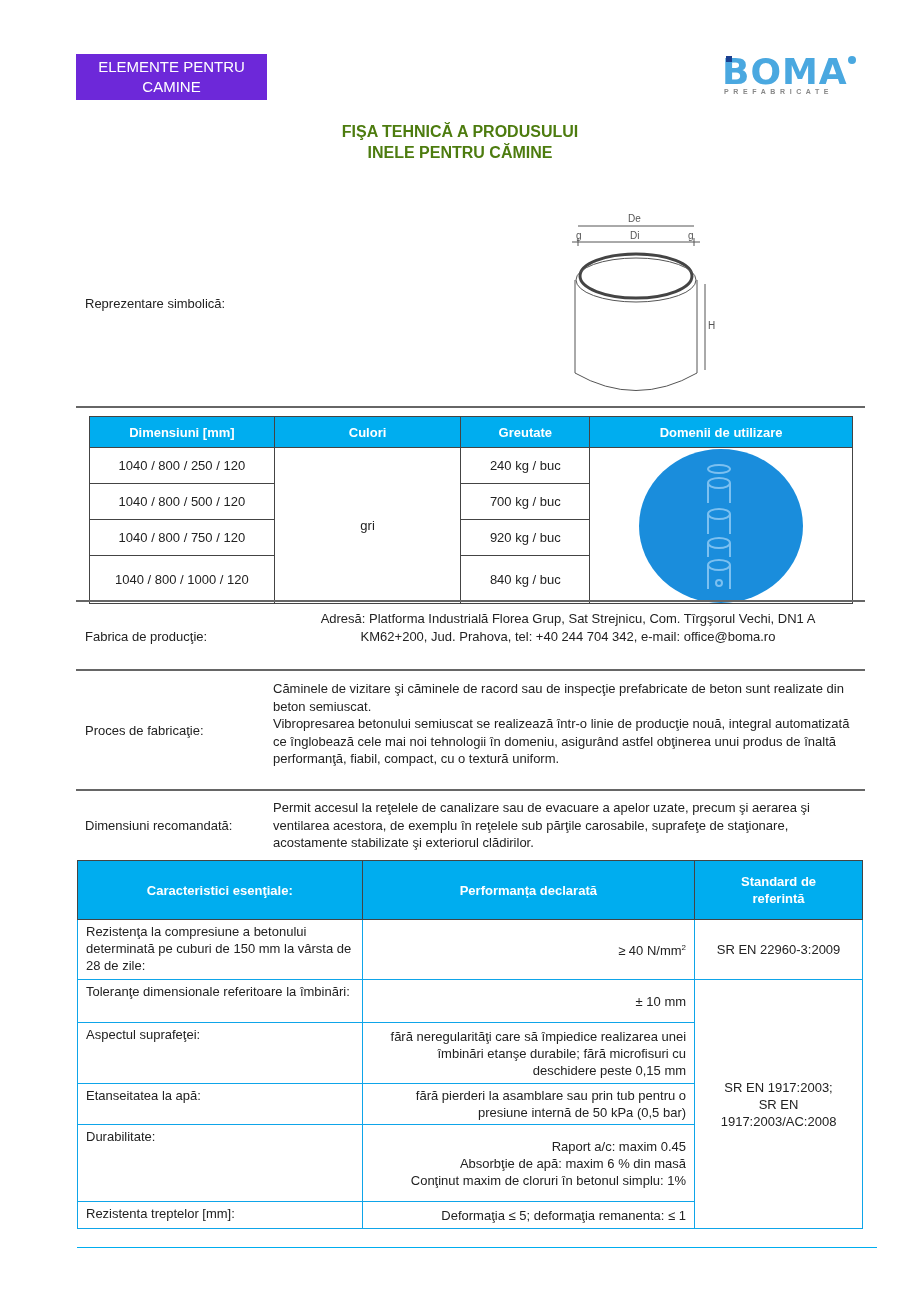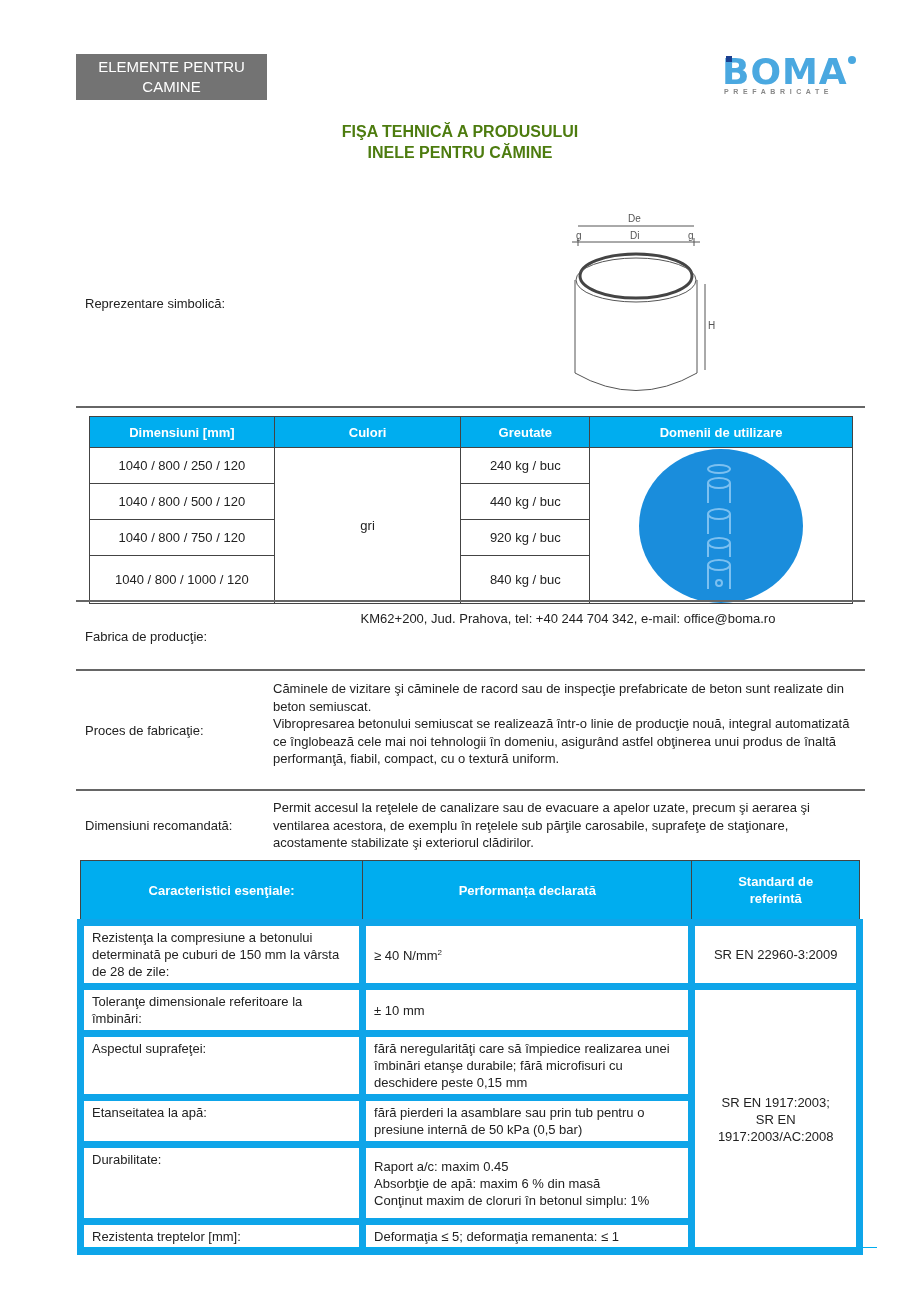--- a/index.html
+++ b/index.html
@@ -1,21 +1,21 @@
 <!DOCTYPE html>
 <html><head>
 <meta charset="utf-8">
 <style>
   * { box-sizing: border-box; margin: 0; padding: 0; }
   html, body { width: 920px; height: 1300px; background: #ffffff; }
   body { position: relative; font-family: "Liberation Sans", "DejaVu Sans", sans-serif; color: #222; overflow: hidden; }
 
   .category-badge {
     position: absolute; left: 76px; top: 54px; width: 191px; height: 46px;
-    background: #737373; color: #fff; font-size: 15px; line-height: 20px;
+    background: #6d28d9; color: #fff; font-size: 15px; line-height: 20px;
     text-align: center; display: flex; flex-direction: column; justify-content: center;
   }
   .logo { position: absolute; left: 722px; top: 54px; width: 134px; height: 44px; }
   .logo-main {
     position: absolute; left: 0; top: 0; font-size: 36px; font-weight: bold;
     color: #4aa8e0; letter-spacing: 1px; line-height: 36px; font-family: "DejaVu Sans", sans-serif;
   }
   .logo-dot { position: absolute; left: 4px; top: 2px; width: 6px; height: 6px; background: #1b3f8f; }
   .logo-reg { position: absolute; right: 0; top: 2px; width: 8px; height: 8px; border-radius: 50%; background: #4aa8e0; }
   .logo-sub {
@@ -49,22 +49,22 @@
   .info-label { position: absolute; left: 9px; }
   .info-value { position: absolute; left: 197px; width: 590px; }
   .center { text-align: center; }
 
   
   .char-table { position: absolute; left: 77px; top: 860px; width: 786px; font-size: 13px; line-height: 17px; }
   .char-table th {
     background: #00adef; color: #fff; font-weight: bold; font-size: 13px;
     border: 1px solid #444; height: 44px; text-align: center;
   }
-  .char-table td { border: 7px solid #0ea5e9; padding: 3px 8px; vertical-align: top; }
-  .char-table td.mid { text-align: left; vertical-align: middle; }
+  .char-table td { border: 1px solid #0ea5e9; padding: 3px 8px; vertical-align: top; }
+  .char-table td.mid { text-align: right; vertical-align: middle; }
   .char-table td.std { text-align: center; vertical-align: middle; }
   .sup { font-size: 8px; vertical-align: super; }
 
   .footer-line { position: absolute; left: 77px; top: 1247px; width: 800px; height: 1px; background: #00adef; }
 </style>
 </head>
 <body>
 
 <div class="category-badge">
   <span>ELEMENTE PENTRU</span>
@@ -140,38 +140,39 @@
             <ellipse cx="80" cy="116" rx="11" ry="5"></ellipse>
             <path d="M69 116 V140 M91 116 V140"></path>
             <circle cx="80" cy="134" r="3"></circle>
           </g>
         </svg>
       </div>
     </td>
   </tr>
   <tr>
     <td>1040 / 800 / 500 / 120</td>
-    <td>440 kg / buc</td>
+    <td>700 kg / buc</td>
   </tr>
   <tr>
     <td>1040 / 800 / 750 / 120</td>
     <td>920 kg / buc</td>
   </tr>
   <tr class="tall">
     <td>1040 / 800 / 1000 / 120</td>
     <td>840 kg / buc</td>
   </tr>
 </tbody>
   </table>
 
 <div class="hr" style="top:600px"></div>
 
 <div class="info-row" style="top:610px; height:52px;">
   <div class="info-label" style="top:18px">Fabrica de producţie:</div>
   <div class="info-value center">
+    <div>Adresă: Platforma Industrială Florea Grup, Sat Strejnicu, Com. Tîrgşorul Vechi, DN1 A</div>
     <div>KM62+200, Jud. Prahova, tel: +40 244 704 342, e-mail: office@boma.ro</div>
   </div>
 </div>
 
 <div class="hr" style="top:669px"></div>
 
 <div class="info-row" style="top:680px; height:104px;">
   <div class="info-label" style="top:42px">Proces de fabricaţie:</div>
   <div class="info-value" style="white-space:pre-line; width:588px;">Căminele de vizitare şi căminele de racord sau de inspecţie prefabricate de beton sunt realizate din beton semiuscat.
 Vibropresarea betonului semiuscat se realizează într-o linie de producţie nouă, integral automatizată ce înglobează cele mai noi tehnologii în domeniu, asigurând astfel obţinerea unui produs de înaltă performanţă, fiabil, compact, cu o textură uniform.</div>

